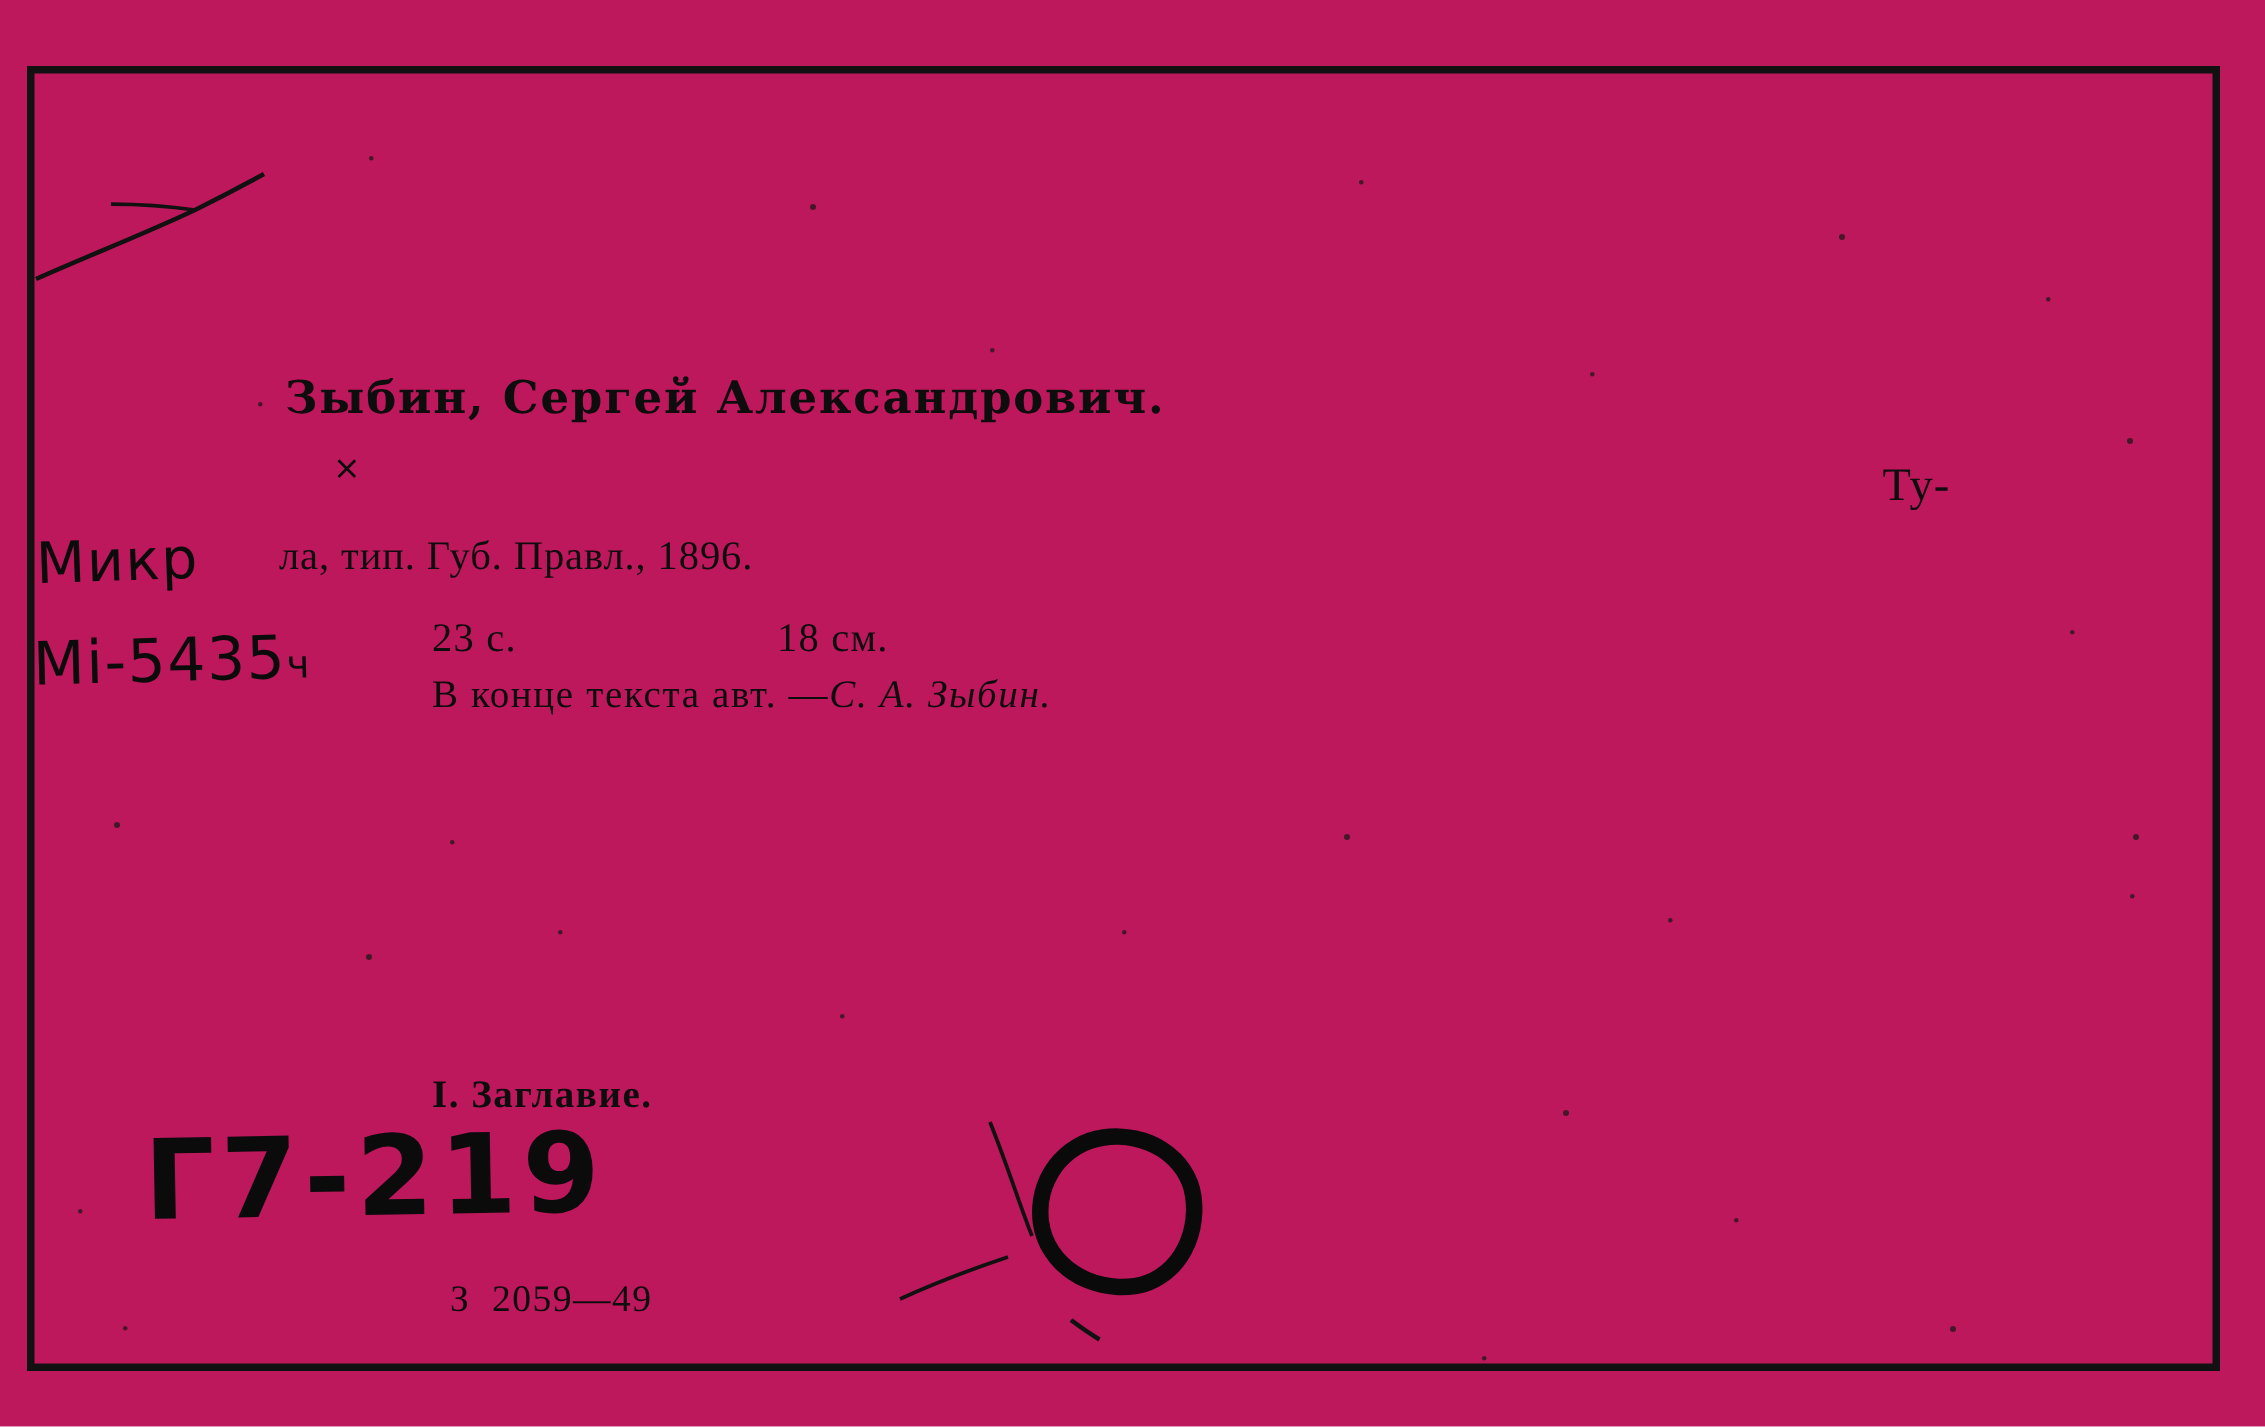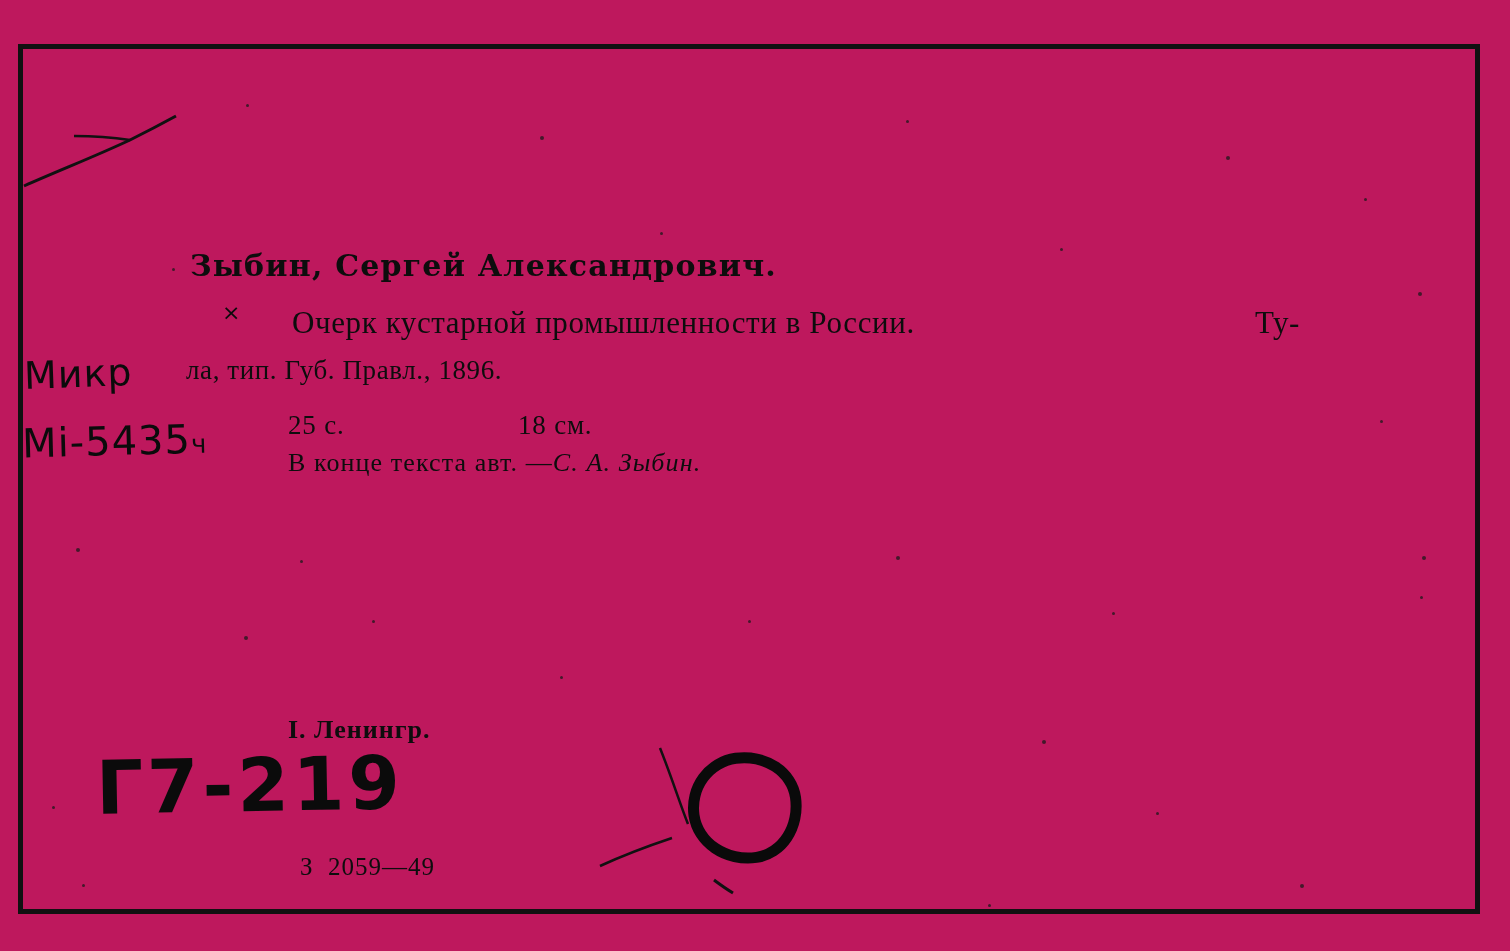--- a/index.html
+++ b/index.html
@@ -162,30 +162,29 @@
 <body>
 
 <div id="card">
 
   <div id="card-border"></div>
 
   <div class="txt author">Зыбин, Сергей Александрович.</div>
 
   <div class="hand hand-check">×</div>
 
-  <div class="txt title-line1">Очерк кустарной промышленности в России.</div>
   <div class="txt title-tula">Ту-</div>
   <div class="txt title-line2">ла, тип. Губ. Правл., 1896.</div>
 
-  <div class="txt pages">25 с.</div>
+  <div class="txt pages">23 с.</div>
   <div class="txt size">18 см.</div>
 
   <div class="txt note"><span>В конце текста авт. —</span><i>С. А. Зыбин.</i></div>
 
-  <div class="txt tracing">I. Ленингр.</div>
+  <div class="txt tracing">I. Заглавие.</div>
   <div class="txt printline">З  2059—49</div>
 
   <div class="hand hand-mikr">Микр</div>
   <div class="hand hand-shelf"><span>Мi-5435</span><small>ч</small></div>
   <div class="hand hand-number">Г7-219</div>
 
   <div id="blot"></div>
 
   <svg class="strokes" viewBox="0 0 1510 951">
     <path d="M24 186 C 60 170, 96 156, 130 140 C 150 130, 165 122, 176 116" stroke="#111" stroke-width="3" fill="none"></path>

